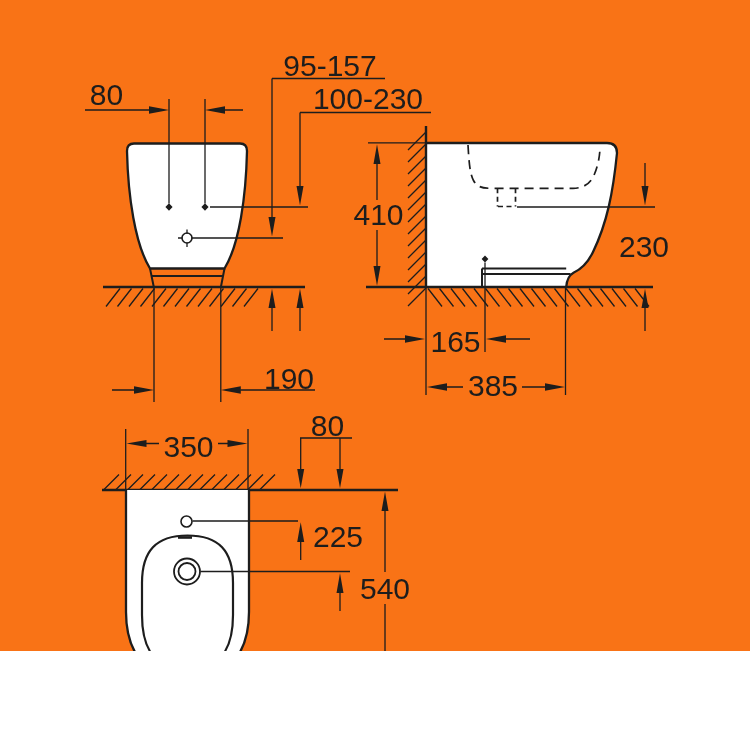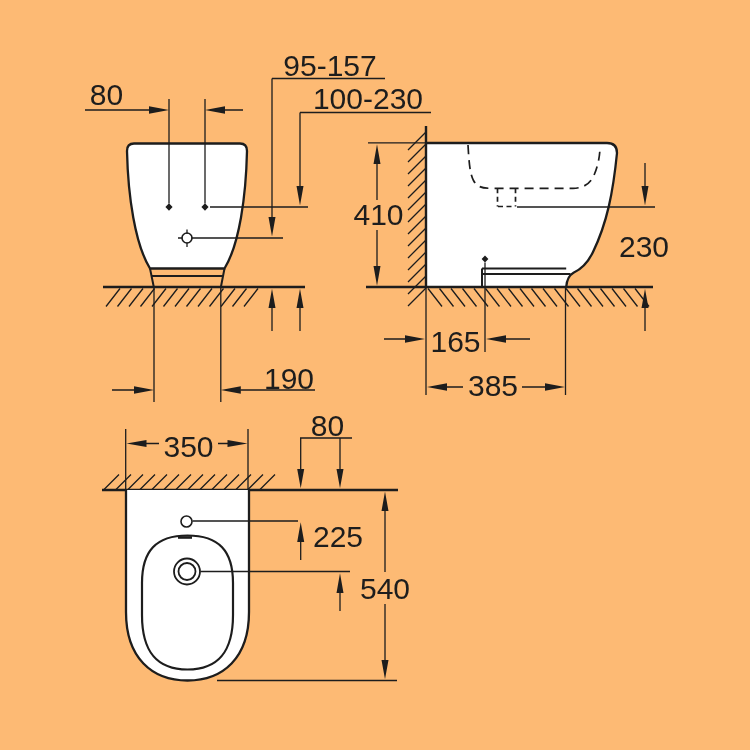--- a/index.html
+++ b/index.html
@@ -1,16 +1,16 @@
 <!DOCTYPE html>
 <html><head>
 <meta charset="utf-8">
 <style>
   html,body{margin:0;padding:0;background:#ffffff;}
-  #stage{position:relative;width:750px;height:750px;background:#fdba74;overflow:hidden;}
+  #stage{position:relative;width:750px;height:651px;background:#f97316;overflow:hidden;}
   svg{display:block;}
   text.dim{
     font-family:"Liberation Sans", sans-serif;
     font-size:30px;
     fill:#1d1d1d;
     text-anchor:middle;
   }
 </style>
 </head>
 <body>

